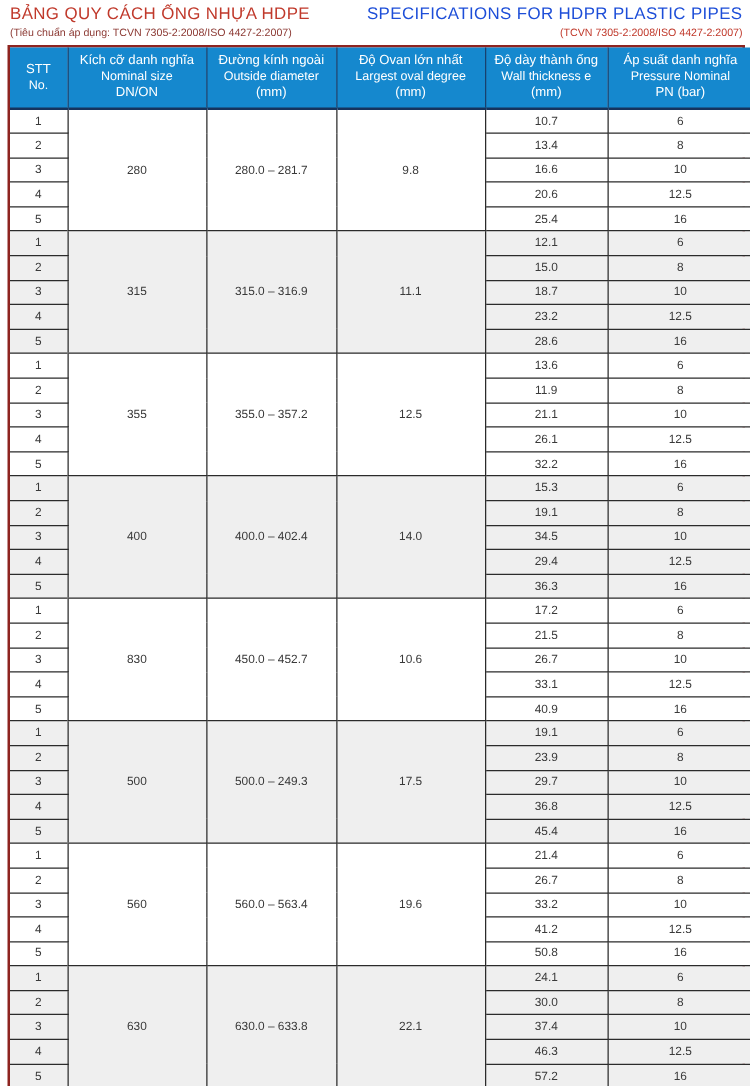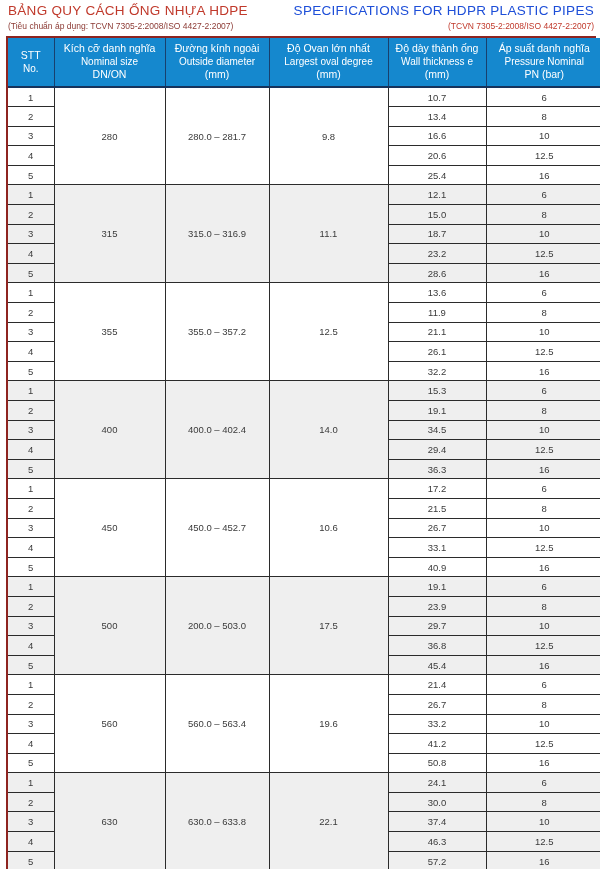--- a/index.html
+++ b/index.html
@@ -277,21 +277,21 @@
             <td>29.4</td>
             <td>12.5</td>
           </tr>
           <tr class="shade grp-end">
             <td>5</td>
             <td>36.3</td>
             <td>16</td>
           </tr>
           <tr class="plain">
             <td>1</td>
-            <td rowspan="5" class="merged">450</td>
+            <td rowspan="5" class="merged">830</td>
             <td rowspan="5" class="merged">450.0 – 452.7</td>
             <td rowspan="5" class="merged">10.6</td>
             <td>17.2</td>
             <td>6</td>
           </tr>
           <tr class="plain">
             <td>2</td>
             <td>21.5</td>
             <td>8</td>
           </tr>
@@ -306,21 +306,21 @@
             <td>12.5</td>
           </tr>
           <tr class="plain grp-end">
             <td>5</td>
             <td>40.9</td>
             <td>16</td>
           </tr>
           <tr class="shade">
             <td>1</td>
             <td rowspan="5" class="merged">500</td>
-            <td rowspan="5" class="merged">200.0 – 503.0</td>
+            <td rowspan="5" class="merged">500.0 – 249.3</td>
             <td rowspan="5" class="merged">17.5</td>
             <td>19.1</td>
             <td>6</td>
           </tr>
           <tr class="shade">
             <td>2</td>
             <td>23.9</td>
             <td>8</td>
           </tr>
           <tr class="shade">

